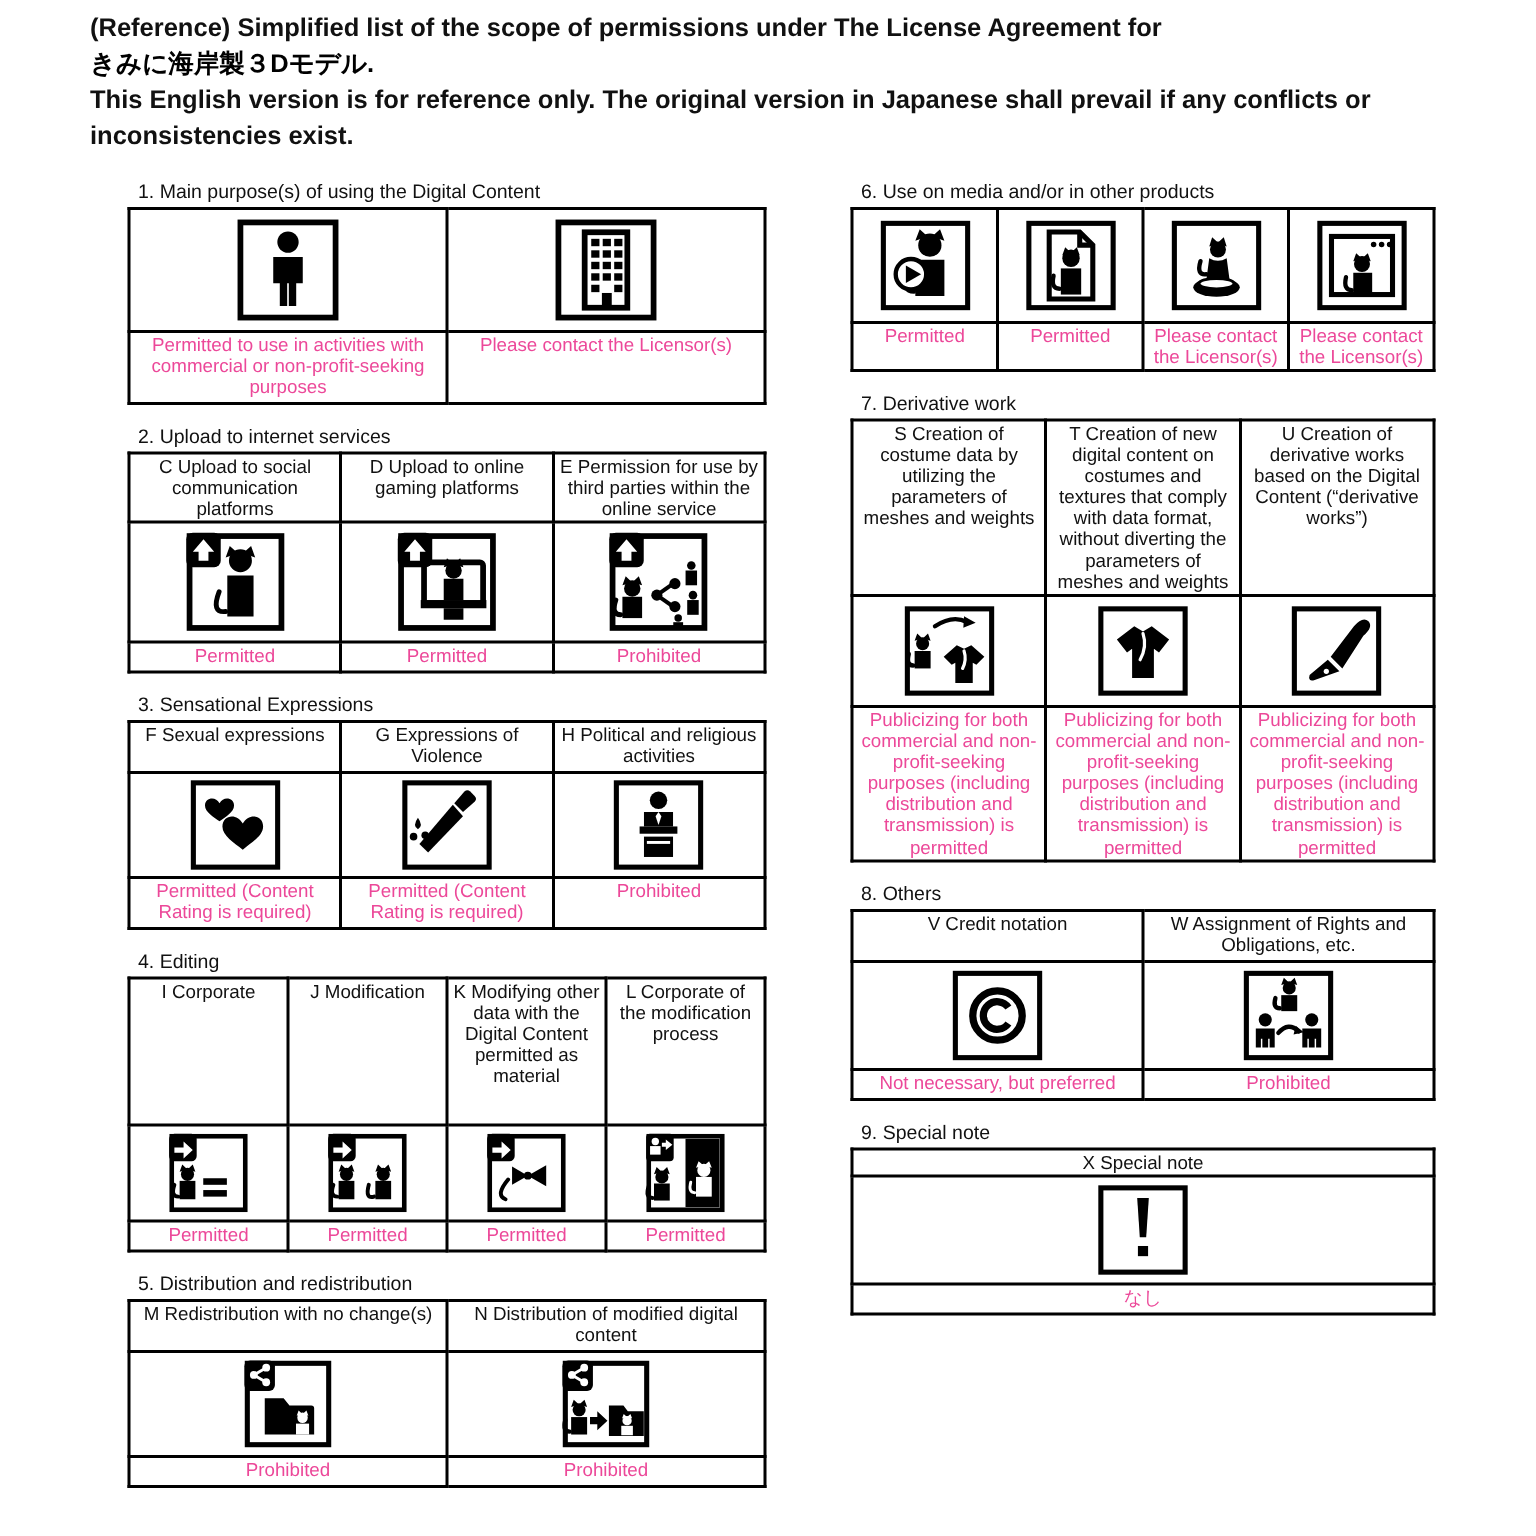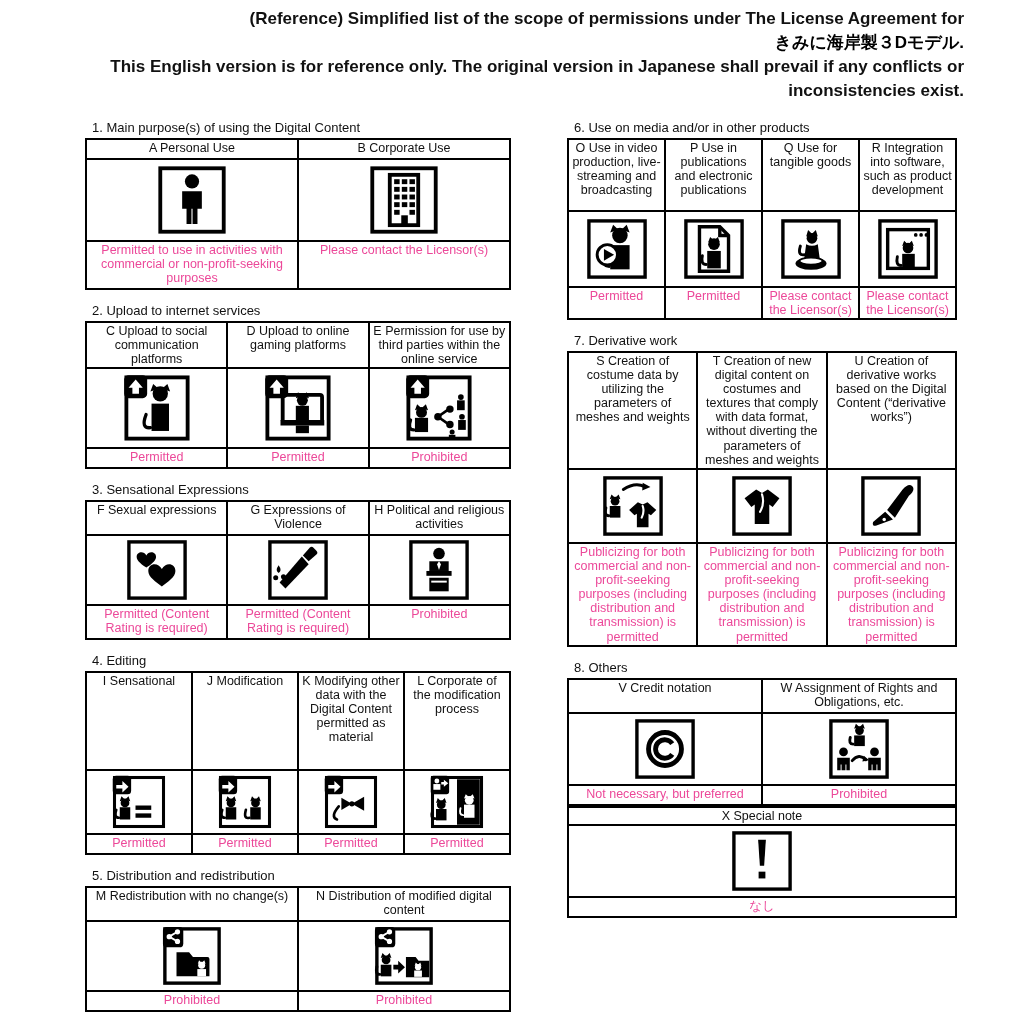--- a/index.html
+++ b/index.html
@@ -1,17 +1,17 @@
 <!DOCTYPE html>
 <html><head>
 <meta charset="utf-8">
 <style>
   html,body{margin:0;padding:0;width:1024px;height:1024px;background:#fff;overflow:hidden;
     font-family:"Liberation Sans","DejaVu Sans",sans-serif;color:#111;}
-  .doc-header{text-align:right;font-weight:bold;font-size:17px;line-height:1.42;padding:7px 60px 0 60px;}
+  .doc-header{text-align:left;font-weight:bold;font-size:17px;line-height:1.42;padding:7px 60px 0 60px;}
   .doc-header .jp{color:#000000;}
   .columns{display:flex;gap:26px;margin:16px 62px 0 85px;align-items:flex-start;}
   .col{display:flex;flex-direction:column;}
   .col-left{width:426px;}
   .col-right{width:390px;padding-left:30px;}
   .section-title{font-size:13px;margin:13px 0 3px 7px;}
   .section:first-child .section-title{margin-top:0;}
   table{border-collapse:collapse;width:100%;table-layout:fixed;}
   td{border:2px solid #000;text-align:center;vertical-align:top;padding:1px 3px;
      font-size:12.5px;line-height:1.13;overflow:hidden;}
@@ -34,24 +34,20 @@
 </div>
 
 <div class="columns">
 
   <div class="col col-left">
 
     <div class="section">
       <div class="section-title">1. Main purpose(s) of using the Digital Content</div>
       <table>
         <tbody>
-            <tr class="label-row" style="height:20px">
-          <td>A Personal Use</td>
-          <td>B  Corporate Use</td>
-        </tr>
         <tr class="icon-row" style="height:82px">
           <td>
             <svg class="icn ic-lg" viewBox="0 0 64 64">
               <rect class="f" x="3" y="3" width="58" height="58"></rect>
               <circle class="k" cx="32" cy="15" r="6.5"></circle>
               <path class="k" d="M23 24 h18 v16 h-4 v14 h-4.5 v-14 h-1 v14 h-4.5 v-14 h-4 z"></path>
             </svg>
           </td>
           <td>
             <svg class="icn ic-lg" viewBox="0 0 64 64">
@@ -201,21 +197,21 @@
         </tr>
       </tbody>
         </table>
     </div>
 
     <div class="section">
       <div class="section-title">4. Editing</div>
       <table>
         <tbody>
             <tr class="label-row" style="height:98px">
-          <td>I Sensational</td>
+          <td>I Corporate</td>
           <td>J Modification</td>
           <td>K Modifying other data with the Digital Content permitted as material</td>
           <td>L Corporate of the modification process</td>
         </tr>
         <tr class="icon-row" style="height:64px">
           <td>
             <svg class="icn ic-sm" viewBox="0 0 64 64">
               <rect class="f" x="4" y="4" width="56" height="56"></rect>
               <rect class="k" x="2" y="2" width="21" height="21" rx="4"></rect>
               <path class="w" d="M6 12.5 h7 v-4.5 l7 6.5 -7 6.5 v-4.5 h-7 z"></path>
@@ -336,26 +332,20 @@
     </div>
 
   </div>
 
   <div class="col col-right">
 
     <div class="section">
       <div class="section-title">6. Use on media and/or in other products</div>
       <table>
         <tbody>
-            <tr class="label-row" style="height:72px">
-          <td>O Use in video production, live-streaming and broadcasting</td>
-          <td>P Use in publications and electronic publications</td>
-          <td>Q Use for tangible goods</td>
-          <td>R Integration into software, such as product development</td>
-        </tr>
         <tr class="icon-row" style="height:76px">
           <td>
             <svg class="icn ic-md" viewBox="0 0 64 64">
               <rect class="f" x="3" y="3" width="58" height="58"></rect>
               <path class="k" d="M25 15 l3 -8 5.5 5 z M45 15 l-3 -8 -5.5 5 z"></path>
               <circle class="k" cx="35" cy="18" r="8"></circle>
               <path class="k" d="M25 28 h20 v25 h-20 z"></path>
               <path class="s" d="M24 50 q-8 0 -5 -11"></path>
               <circle cx="22" cy="38" r="10.5" fill="#fff" stroke="#000" stroke-width="3"></circle>
               <path class="k" d="M18.5 32 L29 38 L18.5 44 Z"></path>
@@ -493,20 +483,21 @@
         </tr>
         <tr class="result-row" style="height:20px">
           <td>Not necessary, but preferred</td>
           <td>Prohibited</td>
         </tr>
       </tbody>
         </table>
     </div>
 
     <div class="section">
+      <div class="section-title">9. Special note</div>
       <table>
         <tbody>
             <tr class="label-row" style="height:18px">
           <td>X Special note</td>
         </tr>
         <tr class="icon-row" style="height:72px">
           <td>
             <svg class="icn ic-md" viewBox="0 0 64 64">
               <rect class="f" x="3" y="3" width="58" height="58"></rect>
               <path class="k" d="M28 10 h8 l-1.8 27 h-4.4 z"></path>

